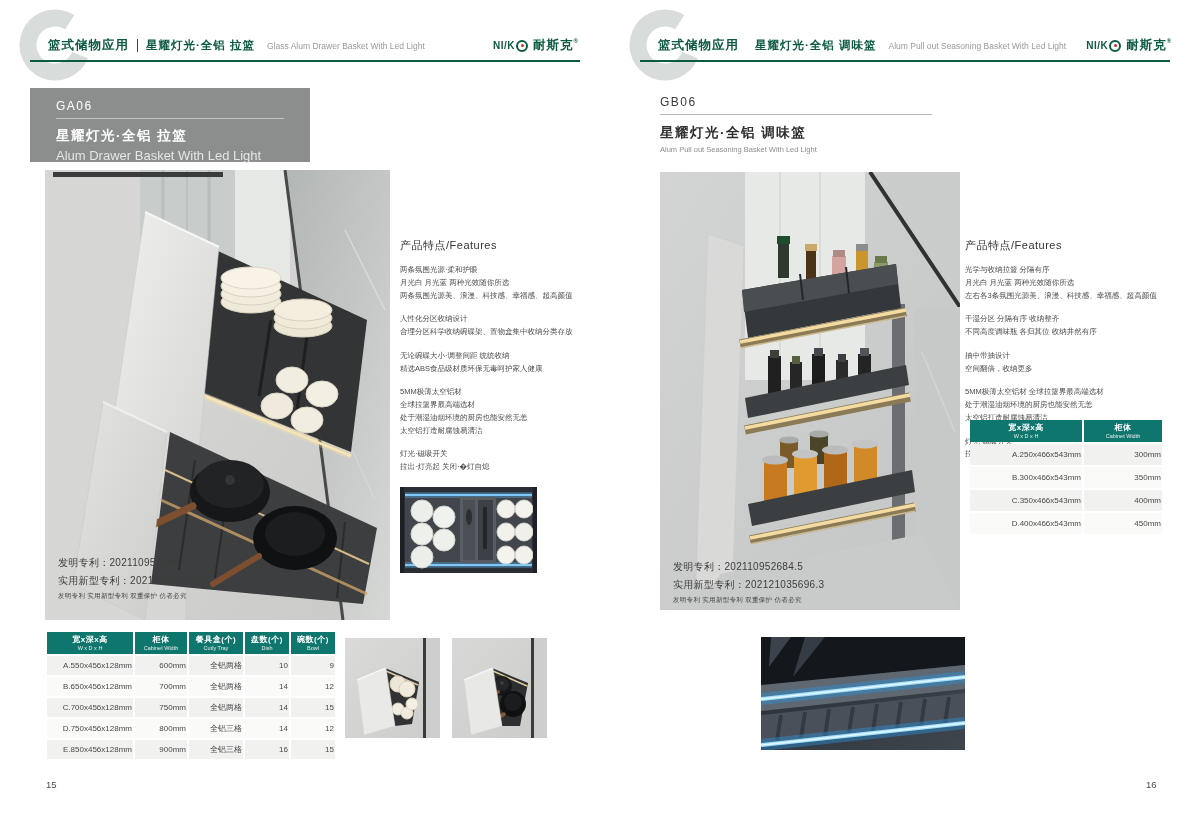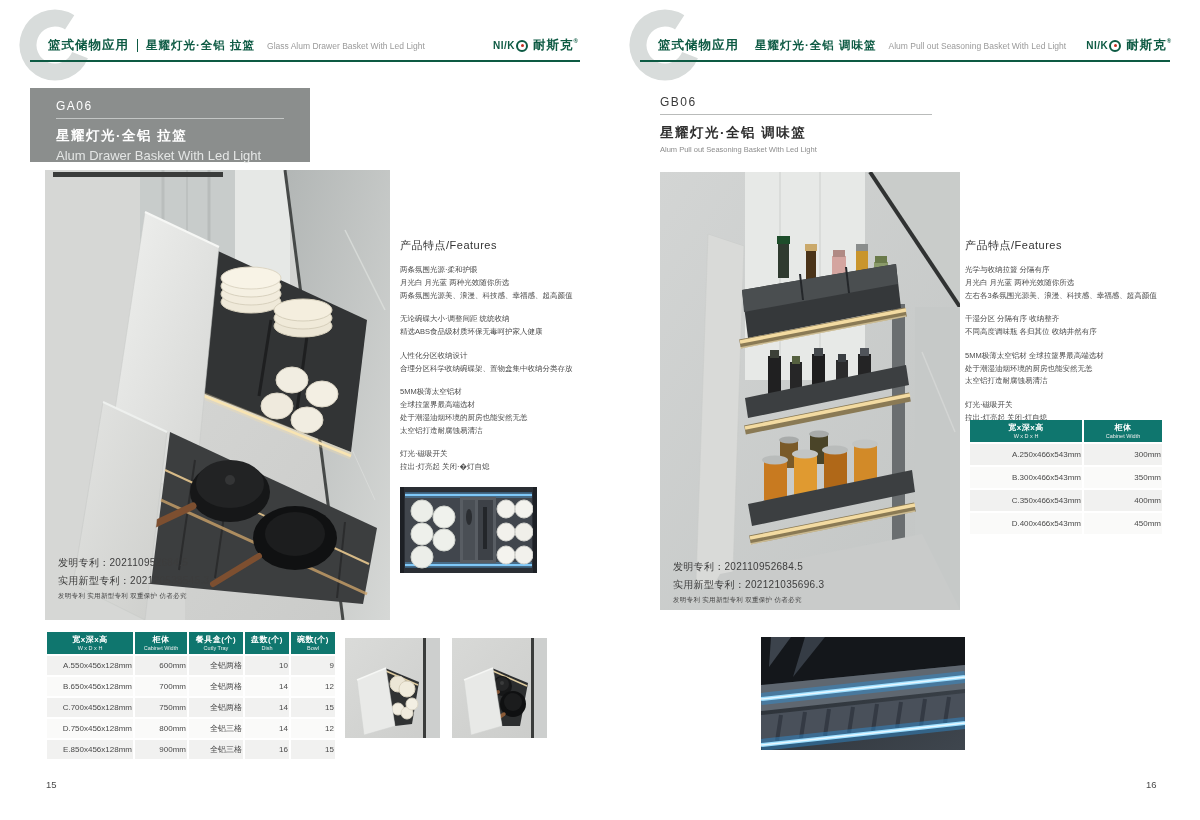--- a/index.html
+++ b/index.html
@@ -186,24 +186,24 @@
       </div>
     </figure>
 
     <div class="features">
       <div class="feat-h">产品特点/Features</div>
       <div>
 
       <div class="feat-group">两条氛围光源·柔和护眼
 月光白 月光蓝 两种光效随你所选
 两条氛围光源美、浪漫、科技感、幸福感、超高颜值</div>
+          <div class="feat-group">人性化分区收纳设计
+合理分区科学收纳碗碟架、置物盒集中收纳分类存放</div>
           <div class="feat-group">无论碗碟大小·调整间距 统统收纳
 精选ABS食品级材质环保无毒呵护家人健康</div>
-          <div class="feat-group">人性化分区收纳设计
-合理分区科学收纳碗碟架、置物盒集中收纳分类存放</div>
           <div class="feat-group">5MM极薄太空铝材
 全球拉篮界最高端选材
 处于潮湿油烟环境的厨房也能安然无恙
 太空铝打造耐腐蚀易清洁</div>
           <div class="feat-group">灯光·磁吸开关
 拉出·灯亮起 关闭·�灯自熄</div>
         </div>
     </div>
 
     <figure class="photo blue-thumb">
@@ -472,20 +472,22 @@
 
     <div class="features">
       <div class="feat-h">产品特点/Features</div>
       <div>
 
       <div class="feat-group">光学与收纳拉篮 分隔有序
 月光白 月光蓝 两种光效随你所选
 左右各3条氛围光源美、浪漫、科技感、幸福感、超高颜值</div>
           <div class="feat-group">干湿分区 分隔有序 收纳整齐
 不同高度调味瓶 各归其位 收纳井然有序</div>
+          <div class="feat-group">抽中带抽设计
+空间翻倍，收纳更多</div>
           <div class="feat-group">5MM极薄太空铝材 全球拉篮界最高端选材
 处于潮湿油烟环境的厨房也能安然无恙
 太空铝打造耐腐蚀易清洁</div>
           <div class="feat-group">灯光·磁吸开关
 拉出·灯亮起 关闭·灯自熄</div>
         </div>
     </div>
 
     <table class="spec" id="spec-right">
       <colgroup>

